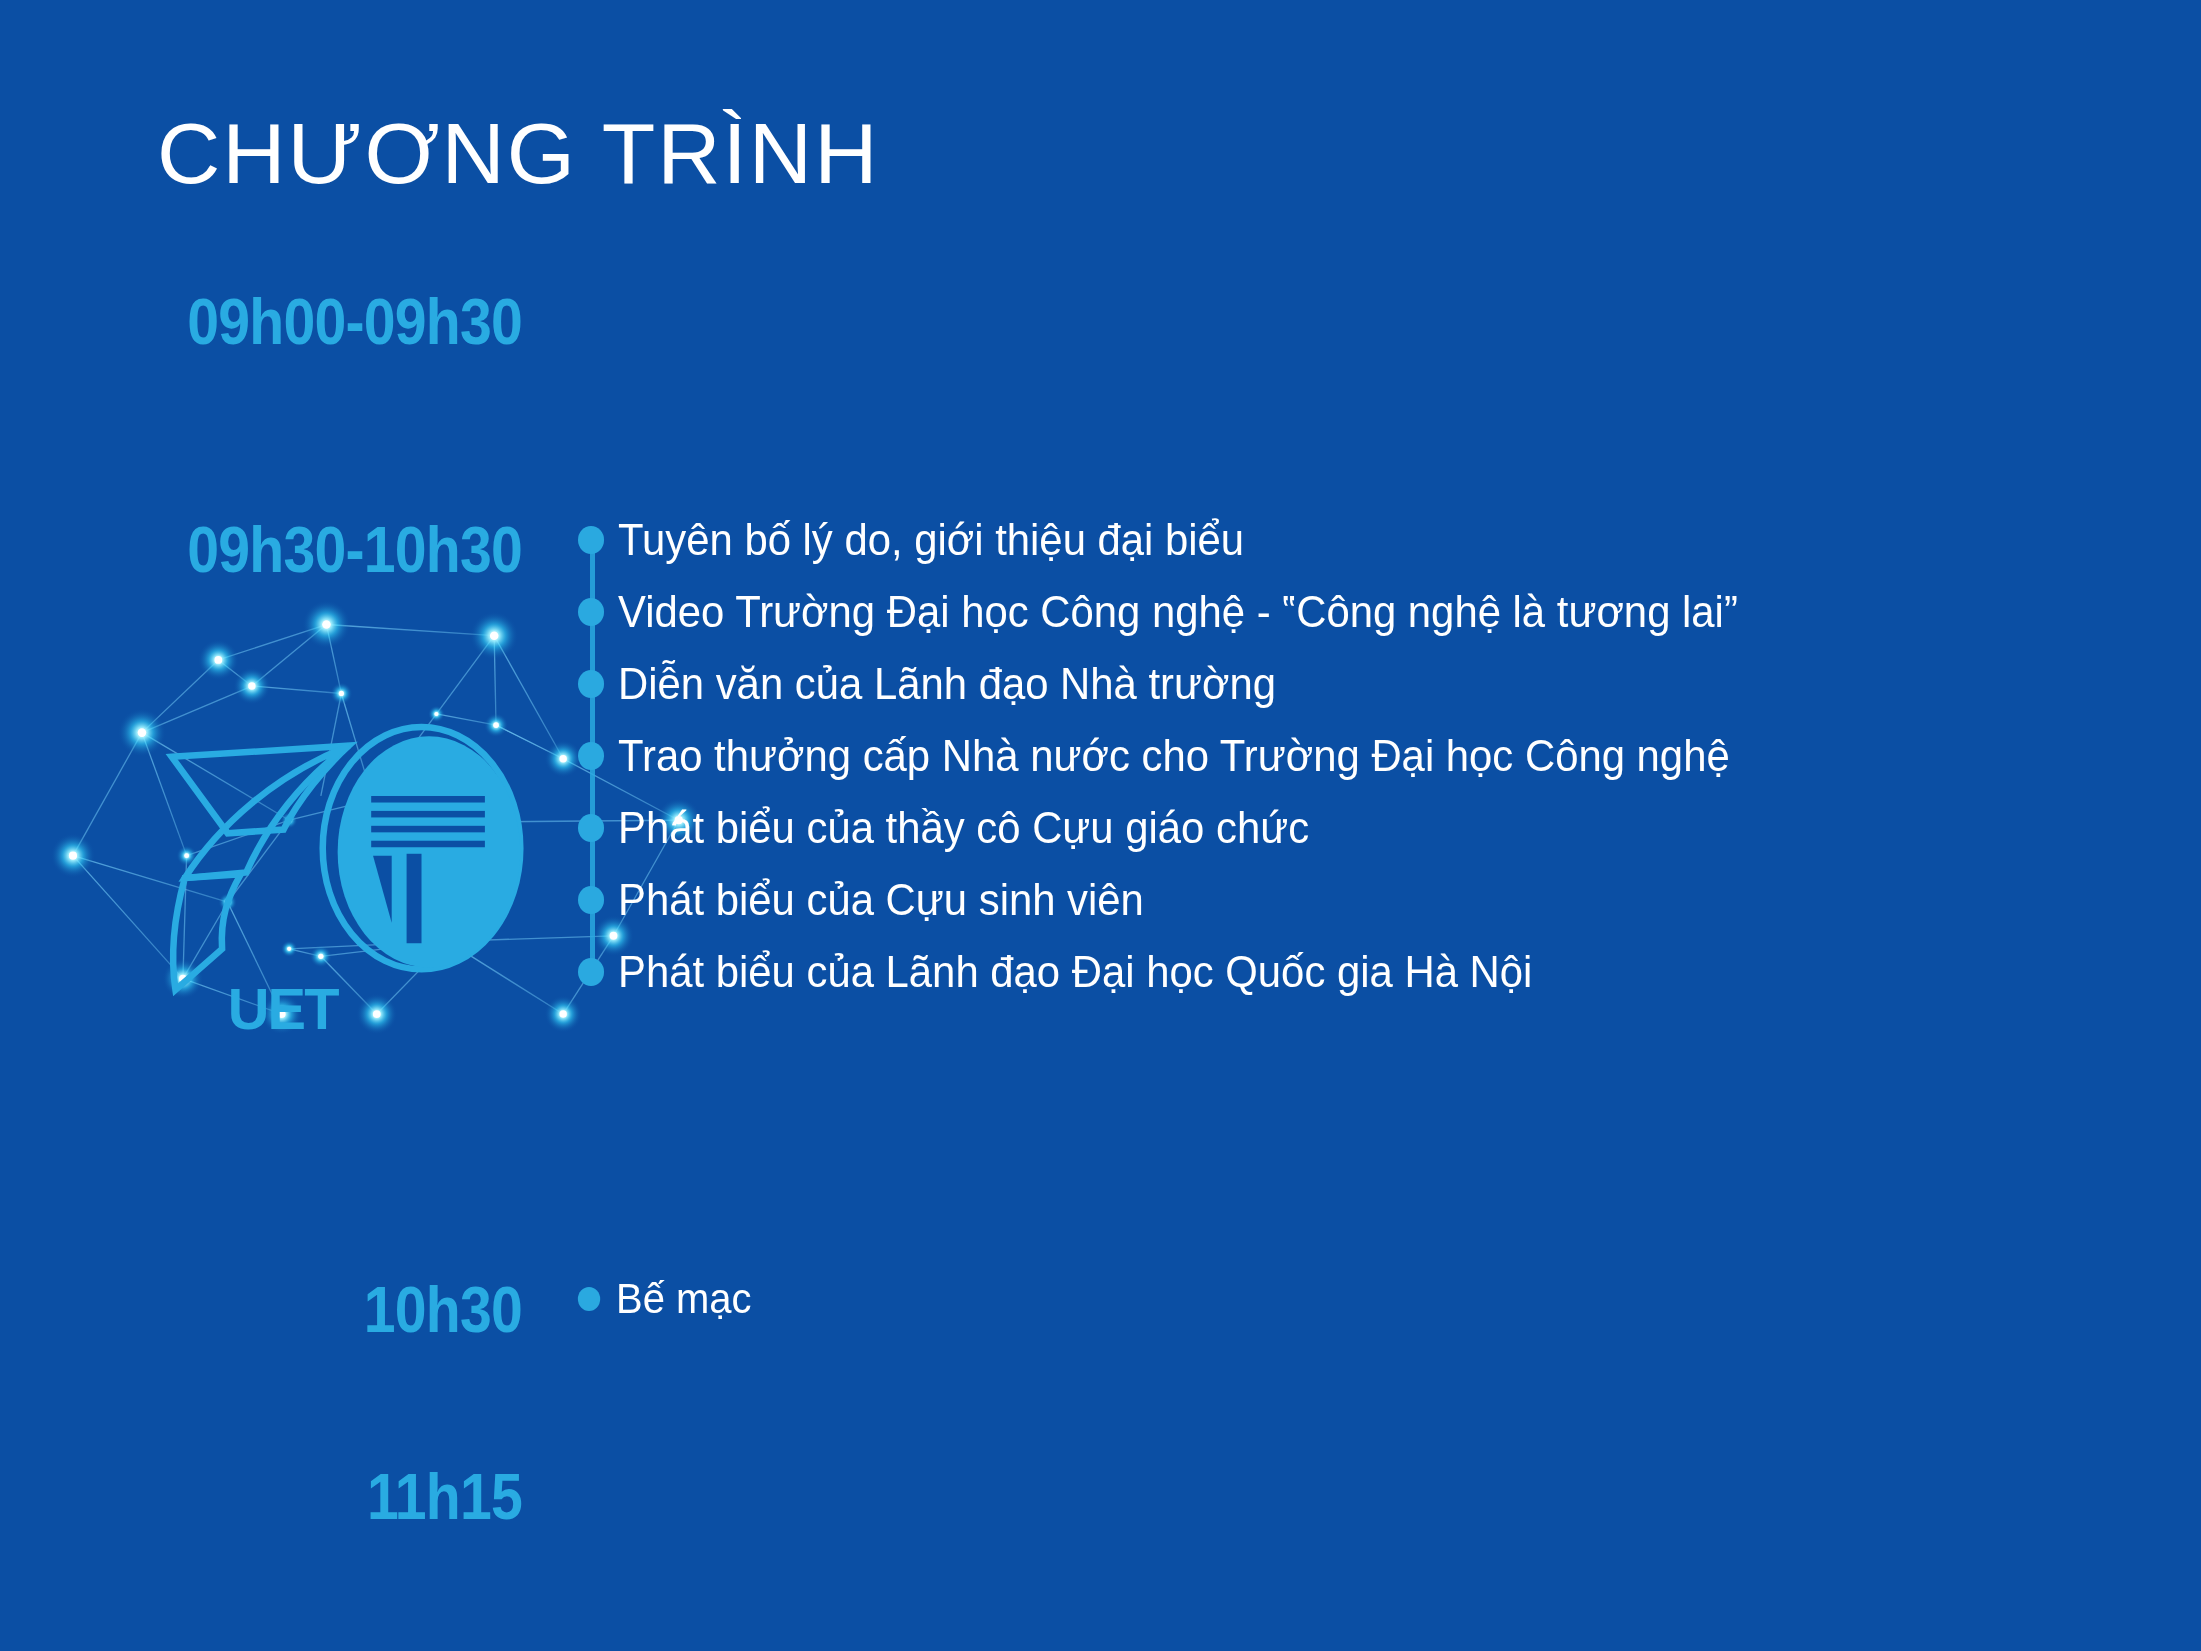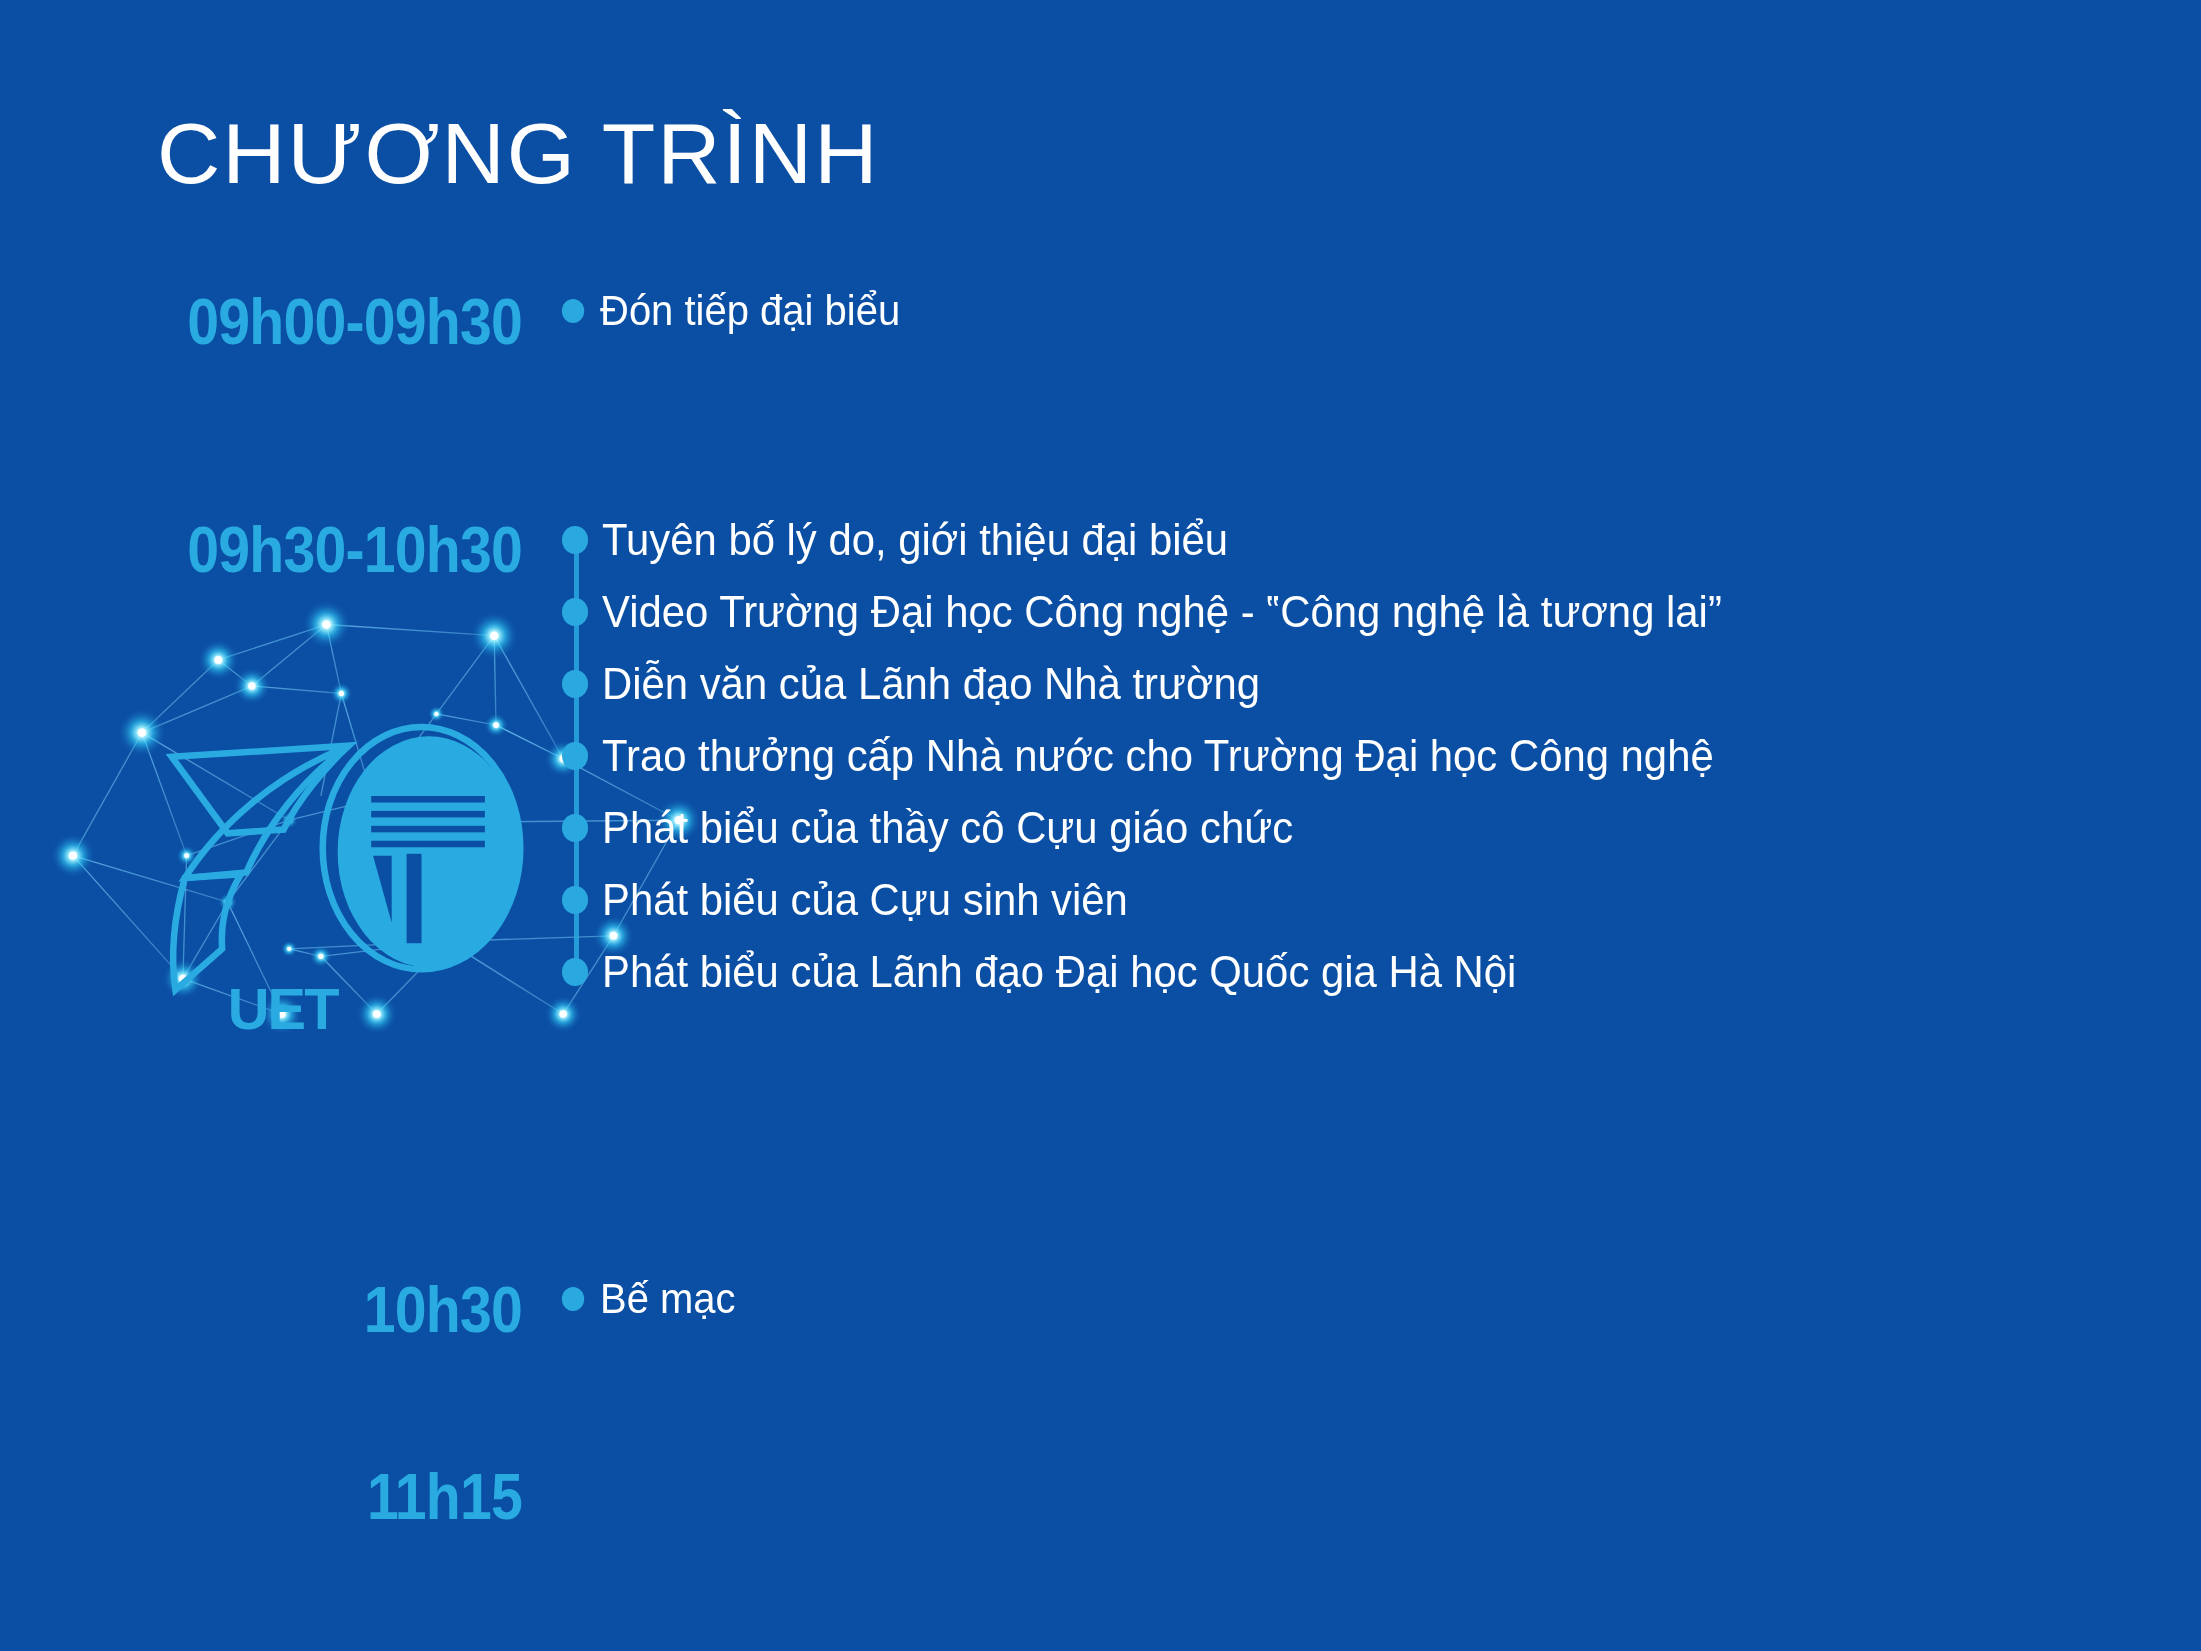--- a/index.html
+++ b/index.html
@@ -40,20 +40,21 @@
   
   #schedule{
     position:absolute;
     left:0;top:289px;
     width:2202px;
   }
   .row{
     position:absolute;
     display:flex;
     align-items:flex-start;
+    gap:16px;
   }
   .time{
     width:522px;
     text-align:right;
     color:#29abe2;
     font-size:65px;
     font-weight:bold;
     line-height:1;
     letter-spacing:-0.9px;
     transform:scaleX(0.88);
@@ -284,23 +285,20 @@
           <path d="M352 300 L372 300 L372 372 Z"></path>
         </g>
       </g>
       <text x="196" y="486" fill="#29abe2" font-family="Liberation Sans, sans-serif" font-size="62" font-weight="bold" letter-spacing="-2">UET</text>
     </svg>
   </div>
 
   <div id="schedule">
       <div class="row single" style="top: 0px; left: 0px;">
         <div class="time">09h00-09h30</div>
-        <div class="bullets">
-          <div class="item"><span class="dot"></span><span class="txt">Đón tiếp đại biểu</span></div>
-        </div>
       </div>
       <div class="row" style="top: 228px; left: 0px;">
         <div class="time">09h30-10h30</div>
         <div class="bullets">
           <div class="track" style="top: 22.4px; height: 431px;"></div>
           <div class="item"><span class="dot"></span><span class="txt">Tuyên bố lý do, giới thiệu đại biểu</span></div>
           <div class="item" style="margin-top: 27px;"><span class="dot"></span><span class="txt">Video Trường Đại học Công nghệ - ‟Công nghệ là tương lai”</span></div>
           <div class="item" style="margin-top: 27px;"><span class="dot"></span><span class="txt">Diễn văn của Lãnh đạo Nhà trường</span></div>
           <div class="item" style="margin-top: 27px;"><span class="dot"></span><span class="txt">Trao thưởng cấp Nhà nước cho Trường Đại học Công nghệ</span></div>
           <div class="item" style="margin-top: 27px;"><span class="dot"></span><span class="txt">Phát biểu của thầy cô Cựu giáo chức</span></div>

